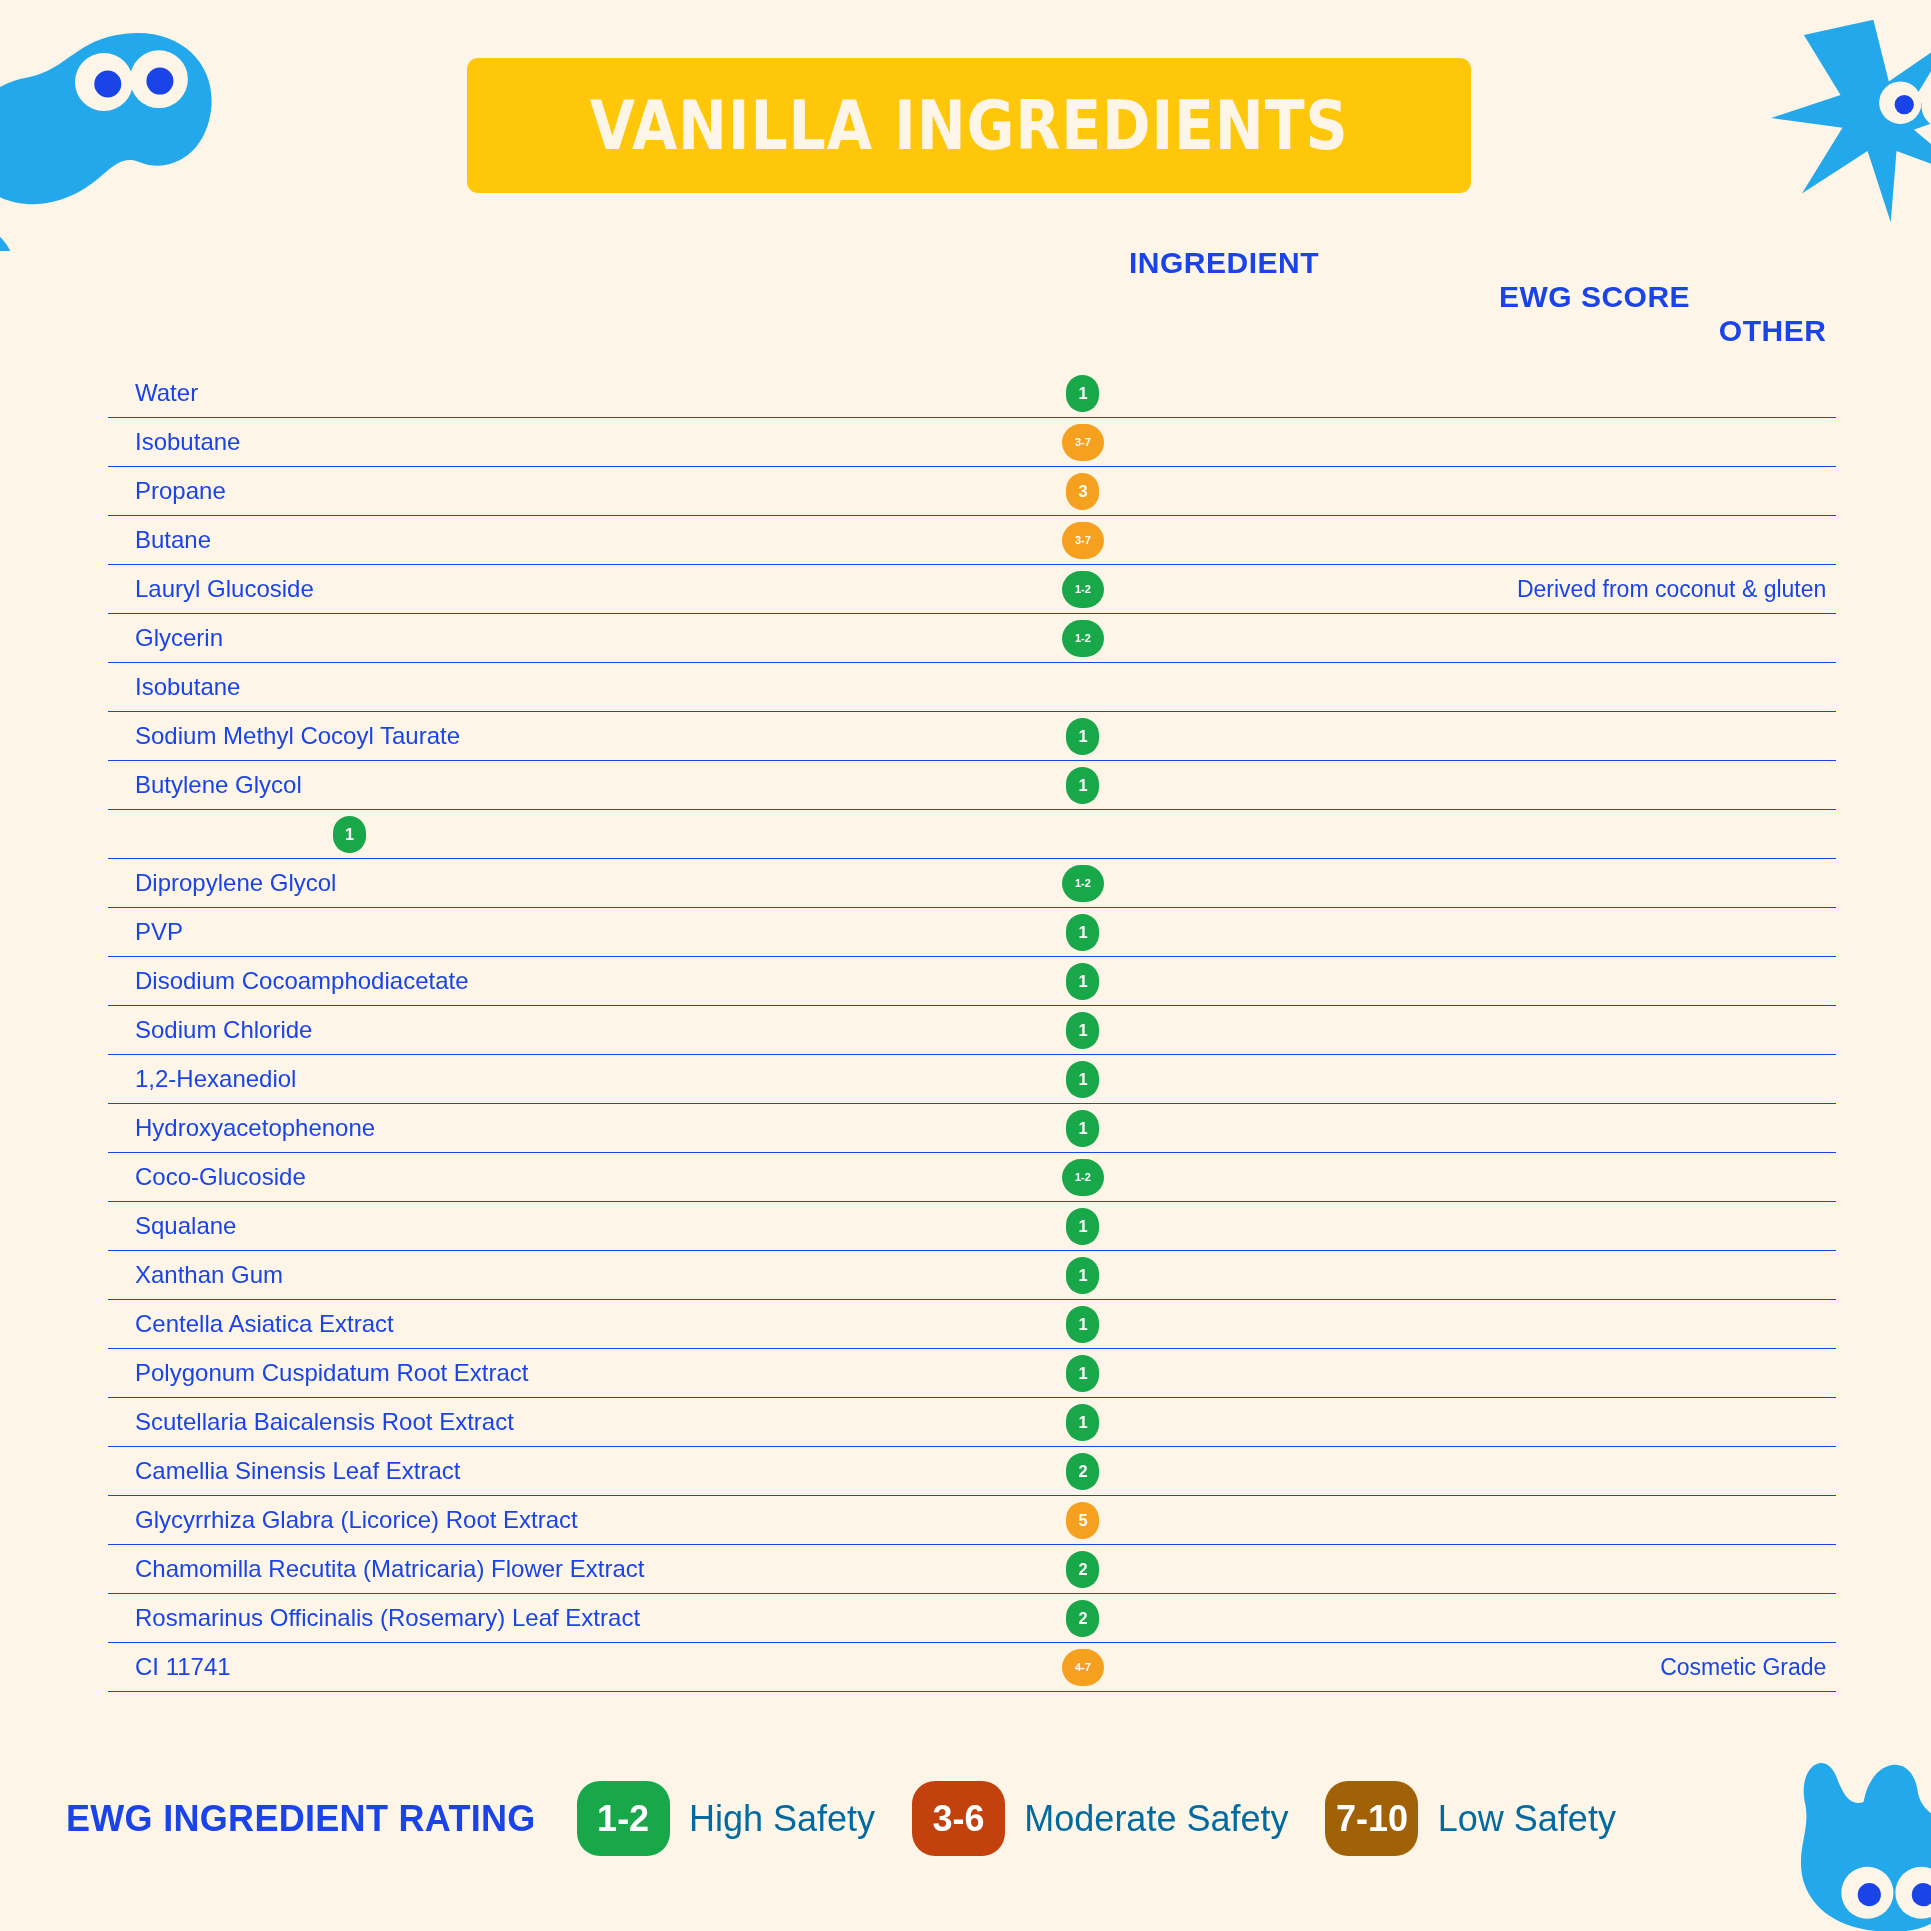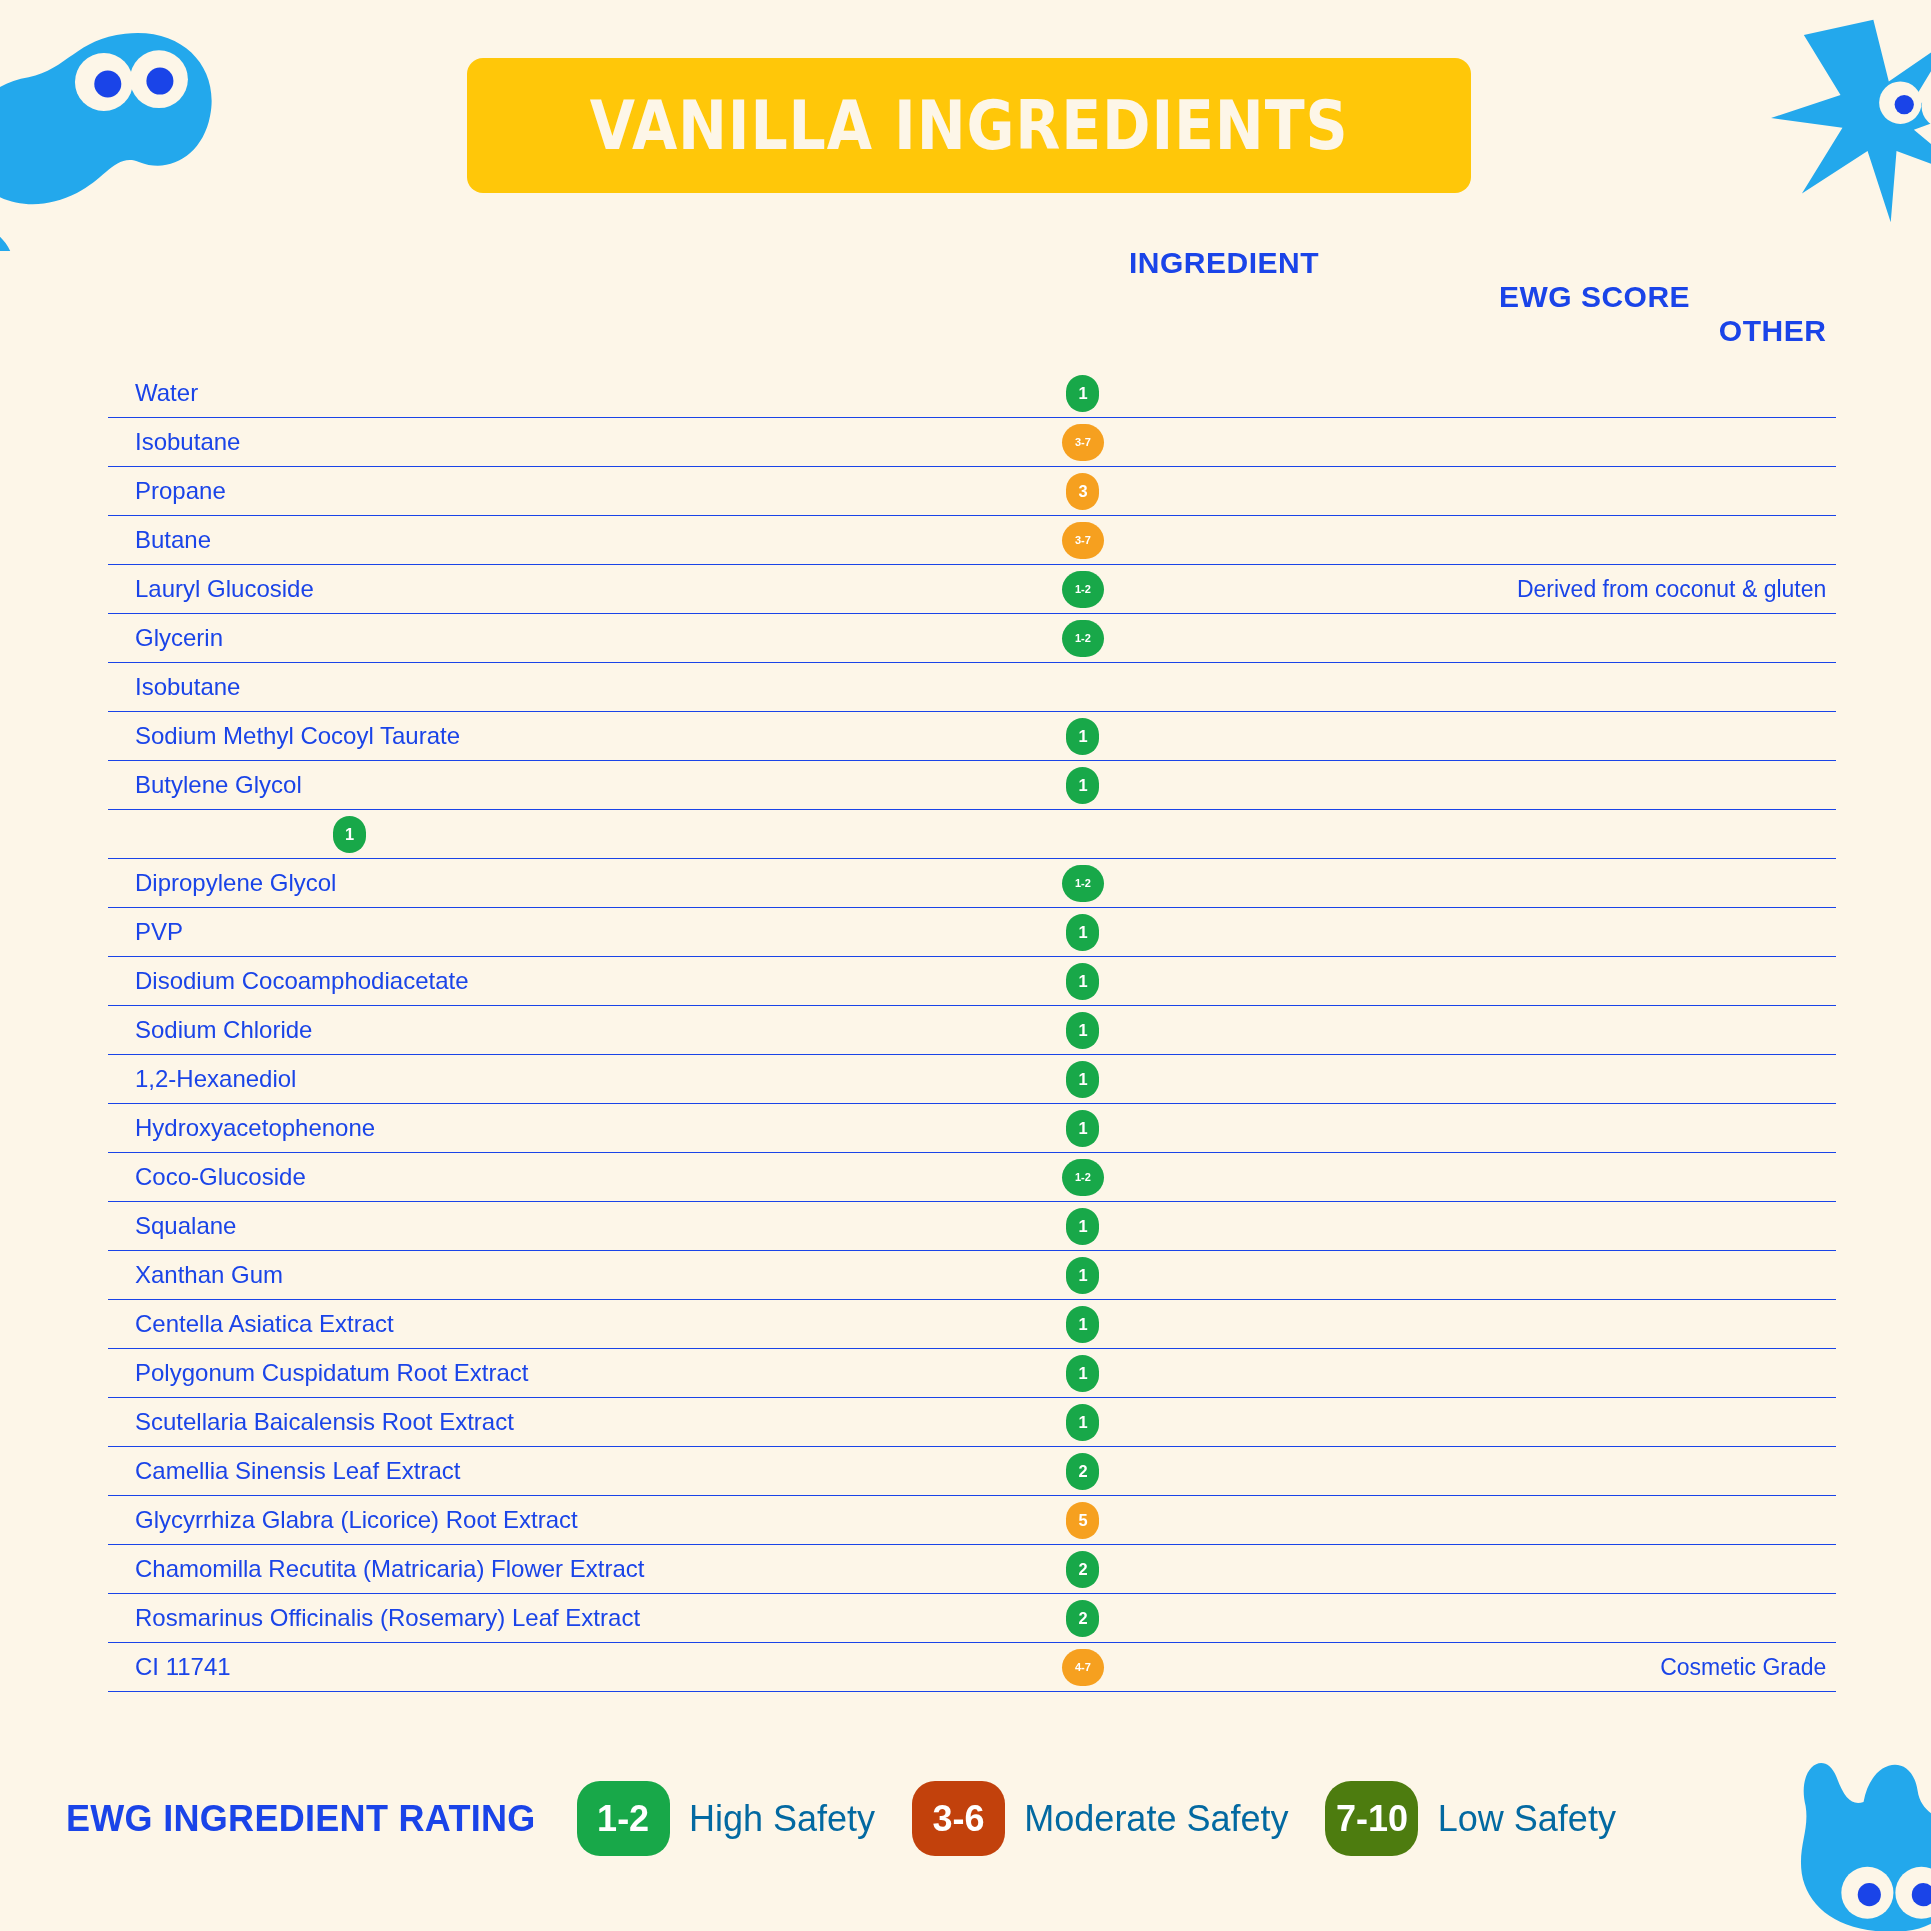--- a/index.html
+++ b/index.html
@@ -24,21 +24,21 @@
   .blob svg { display: block; }
 
   
   .title-banner {
     position: absolute;
     left: 467px;
     top: 58px;
     width: 1004px;
     height: 135px;
     background: #ffc709;
-    border-radius: 16px;
+    border-radius: 11px;
     display: flex;
     align-items: center;
     justify-content: center;
   }
   .title-text {
     font-family: "DejaVu Sans", sans-serif;
     font-weight: bold;
     font-size: 68px;
     letter-spacing: 1px;
     color: #fdf6e8;
@@ -388,20 +388,20 @@
     <div id="legend-items" style="display:flex; align-items:center;">
         <div class="legend-item">
           <div class="legend-pill green" style="background: rgb(24, 168, 73);">1-2</div>
           <div class="legend-label">High Safety</div>
         </div>
         <div class="legend-item">
           <div class="legend-pill orange" style="background: #c2410c;">3-6</div>
           <div class="legend-label">Moderate Safety</div>
         </div>
         <div class="legend-item">
-          <div class="legend-pill red" style="background: #4d7c0f; border-radius: 26px;">7-10</div>
+          <div class="legend-pill red" style="background: #a16207;">7-10</div>
           <div class="legend-label">Low Safety</div>
         </div>
       </div>
   </div>
 
 </div>
 
 
 </body></html>

